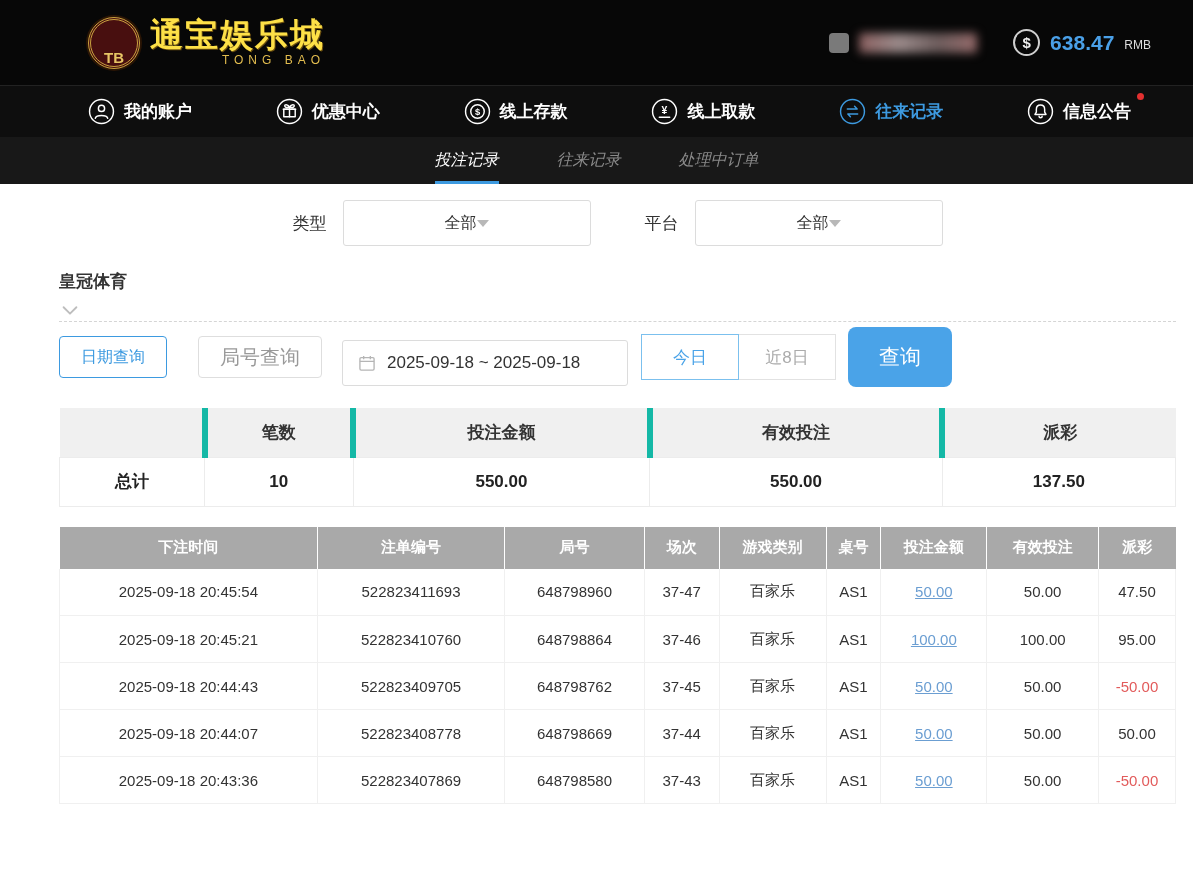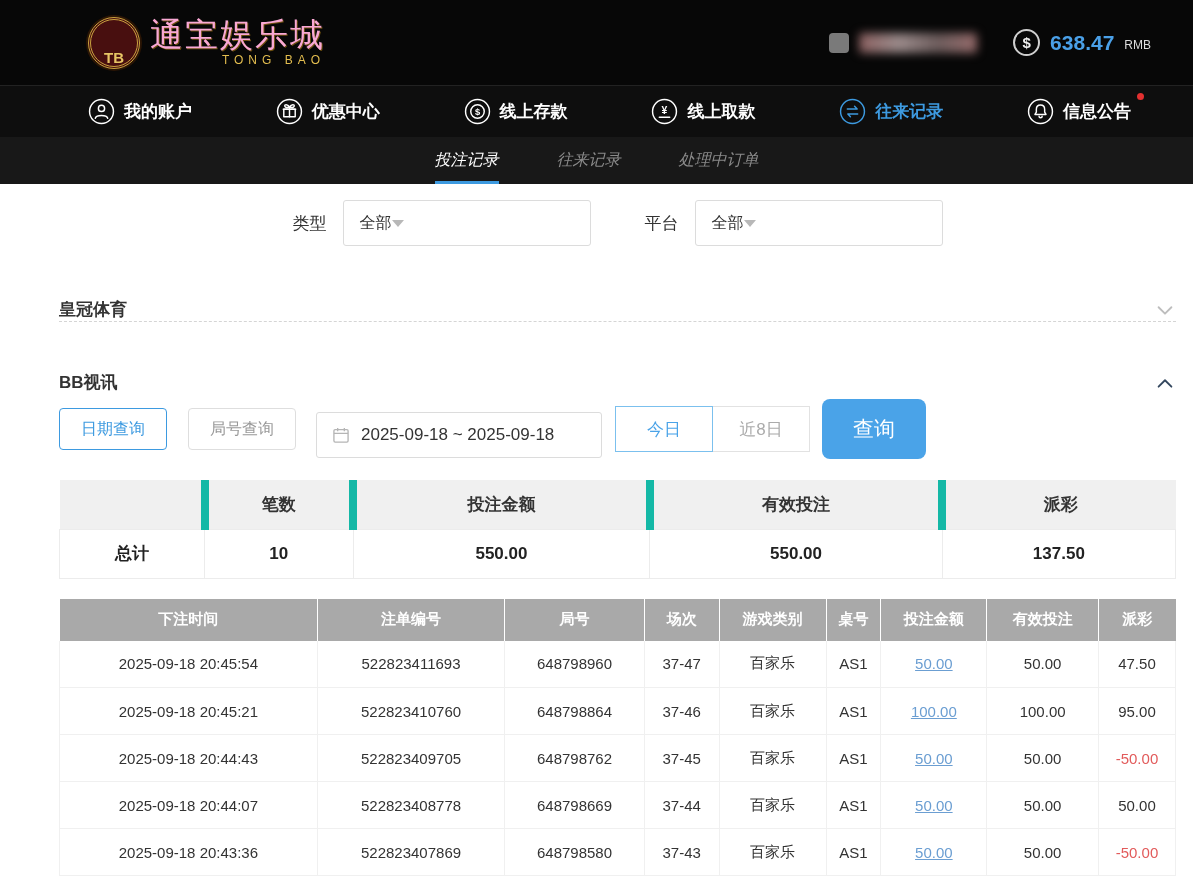--- a/index.html
+++ b/index.html
@@ -10,21 +10,21 @@
   }
   
   .topbar { height:85px; background:#070707; display:flex; align-items:center;
             justify-content:space-between; padding:0 42px 0 88px; }
   .logo { display:flex; align-items:center; gap:10px; cursor:pointer; }
   .chip { width:52px; height:52px; border-radius:50%; background:#480f0f;
           border:3px double #c9a23f; color:#e7c565; display:flex; align-items:flex-end;
           justify-content:center; font-weight:bold; font-size:15px;
           box-shadow:0 0 0 2px #2a1505; }
   .logo-text { display:flex; flex-direction:column; }
-  .logo-cn { color:#f9a8d4; font-size:33px; font-weight:normal; letter-spacing:2px;
+  .logo-cn { color:#fde047; font-size:33px; font-weight:bold; letter-spacing:2px;
              text-shadow:1px 1px 0 #6b4e0e; line-height:1.05; }
   .logo-en { color:#e3bd4f; font-size:12px; letter-spacing:5px; text-align:right; }
   .top-right { display:flex; align-items:center; gap:10px; }
   .avatar { width:20px; height:20px; background:#7a7a7a; border-radius:4px; }
   .redacted { width:118px; height:20px; border-radius:3px;
               background:linear-gradient(90deg,#8a5f5f,#9a8a8a,#6d5d5d,#956a6a);
               filter:blur(5px); }
   .coin { width:27px; height:27px; border-radius:50%; border:2px solid #cfcfcf;
           color:#f0f0f0; display:flex; align-items:center; justify-content:center;
           font-size:15px; font-weight:bold; margin-left:26px; }
@@ -53,58 +53,58 @@
          transform:translateX(-50%); width:64px; height:3px; background:#3d9ae0; }
 
   
   .content { padding:0 17px 0 59px; }
 
   .filter-row { display:flex; align-items:center; justify-content:center;
                 margin:16px 0 0 0; height:46px; }
   .filter-label { font-size:17px; color:#333; margin-right:16px; }
   .filter-label.second { margin-left:54px; }
   .select { width:248px; height:46px; border:1px solid #dcdcdc; border-radius:3px;
-            display:flex; align-items:center; justify-content:flex-start;
+            display:flex; align-items:center; justify-content:center;
             padding:0 16px; font-size:16px; color:#333; cursor:pointer; background:#fff; }
   .caret { width:0; height:0; border-left:6px solid transparent;
            border-right:6px solid transparent; border-top:7px solid #b8b8b8; }
 
-  .section-row { display:flex; align-items:flex-end; justify-content:space-between;
-                 height:52px; cursor:pointer; }
+  .section-row { display:flex; align-items:flex-start; justify-content:space-between;
+                 height:52px; cursor:pointer;flex-direction:column; }
   .section-row.first { margin-top:24px; border-bottom:1px dashed #d5d5d5; }
   .section-row.second { margin-top:22px; height:50px; }
   .section-title { font-size:17px; font-weight:bold; color:#333; }
   .chev { width:22px; height:22px; fill:none; stroke-width:2;
           stroke-linecap:round; stroke-linejoin:round; }
   .chev.down { stroke:#bdbdbd; }
   .chev.up { stroke:#33475e; }
 
   
   .query-bar { display:flex; align-items:center; margin-top:12px; height:46px; }
   .btn { font-family:inherit; cursor:pointer; }
   .btn-outline-blue { height:42px; padding:0 21px; border:1px solid #3d9ae0;
           color:#3d9ae0; border-radius:4px; background:#fff; font-size:16px; }
   .btn-outline-gray { height:42px; padding:0 21px; border:1px solid #dedede;
-          color:#999; border-radius:4px; background:#fff; font-size:16px; margin-left:21px; }
+          color:#999; border-radius:4px; background:#fff; font-size:20px; margin-left:31px; }
   .date-input { height:46px; border:1px solid #dcdcdc; border-radius:3px;
           display:flex; align-items:center; gap:10px; padding:0 14px;
           margin-left:20px; font-size:17px; color:#333; width:286px; cursor:pointer;margin-top:11px; }
   .cal { width:20px; height:20px; stroke:#b5b5b5; fill:none; stroke-width:1.6; }
   .seg { display:flex; margin-left:14px; }
   .seg-btn { height:46px; width:98px; display:flex; align-items:center;
           justify-content:center; font-size:17px; border:1px solid #e2e2e2;
           color:#ababab; background:#fff; cursor:pointer; margin-left:-1px; }
   .seg-btn.active { border:1px solid #7bc0ee; color:#4aa3e8; z-index:1; }
   .btn-primary { height:60px; width:104px; margin-left:12px; background:#4aa3e8;
           color:#fff; border:none; border-radius:8px; font-size:21px; }
 
   
   .summary-table { width:100%; border-collapse:collapse; margin-top:28px; }
   .summary-table th { background:#f0f0f0; height:49px; font-size:17px; color:#333;
-          font-weight:bold; border-right:8px solid #14b8a6; }
+          font-weight:bold; border-right:6px solid #14b8a6; }
   .summary-table th:last-child { border-right:none; }
   .summary-table td { height:49px; text-align:center; font-size:17px;
           font-weight:bold; color:#222; border:1px solid #ececec; }
 
   
   .main-table { width:100%; border-collapse:collapse; margin-top:20px; }
   .main-table th { background:#a9a9a9; color:#fff; height:42px; font-size:15px;
           font-weight:bold; border-right:1px solid #fff; }
   .main-table th:last-child { border-right:none; }
   .main-table td { height:47px; text-align:center; font-size:15px; color:#333;
@@ -208,26 +208,20 @@
     </div>
   </div>
 
   <div class="section-row first">
     <span class="section-title">皇冠体育</span>
     <svg class="chev down" viewBox="0 0 24 24">
         <path d="M5 9l7 7 7-7"></path>
       </svg>
   </div>
 
-  <div class="section-row second">
-    <span class="section-title">BB视讯</span>
-    <svg class="chev up" viewBox="0 0 24 24">
-        <path d="M5 16l7-7 7 7"></path>
-      </svg>
-  </div>
 
   <div class="query-bar">
     <button class="btn btn-outline-blue">日期查询</button>
     <button class="btn btn-outline-gray">局号查询</button>
     <div class="date-input">
       <svg class="cal" viewBox="0 0 24 24">
         <rect x="3.5" y="5.5" width="17" height="15" rx="1.5"></rect>
         <path d="M3.5 10h17 M8 3.5v4 M16 3.5v4"></path>
       </svg>
       <span>2025-09-18 ~ 2025-09-18</span>

